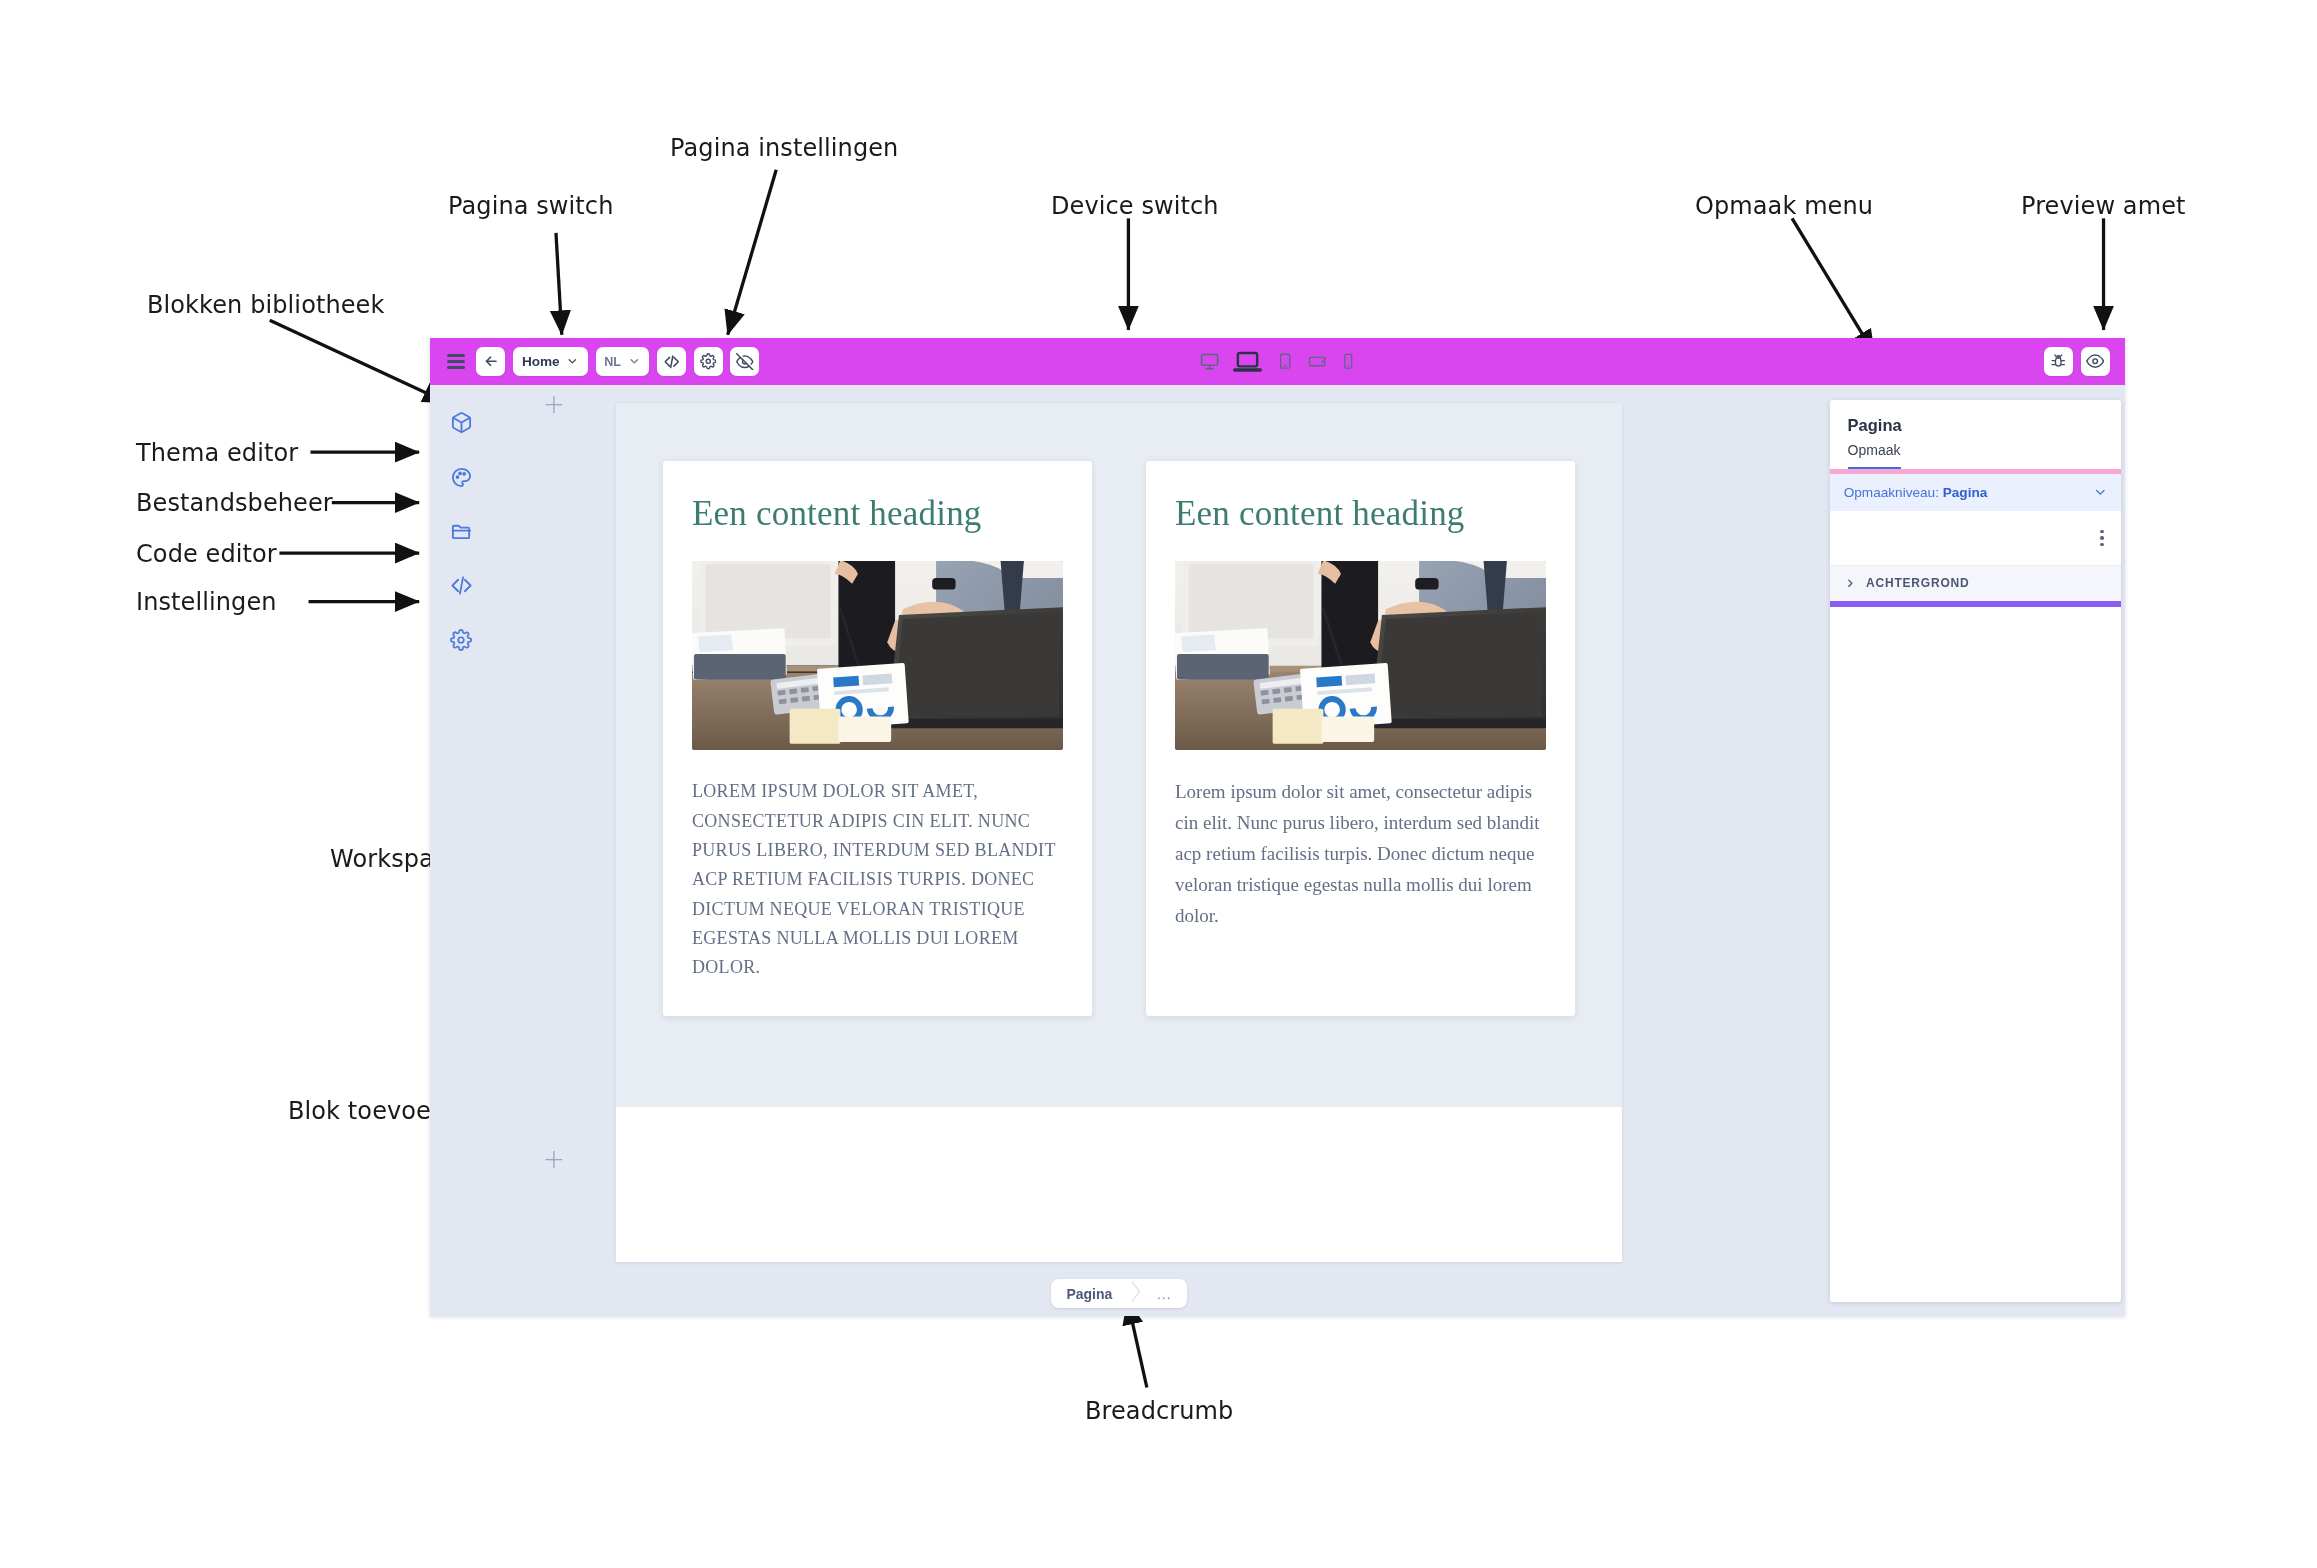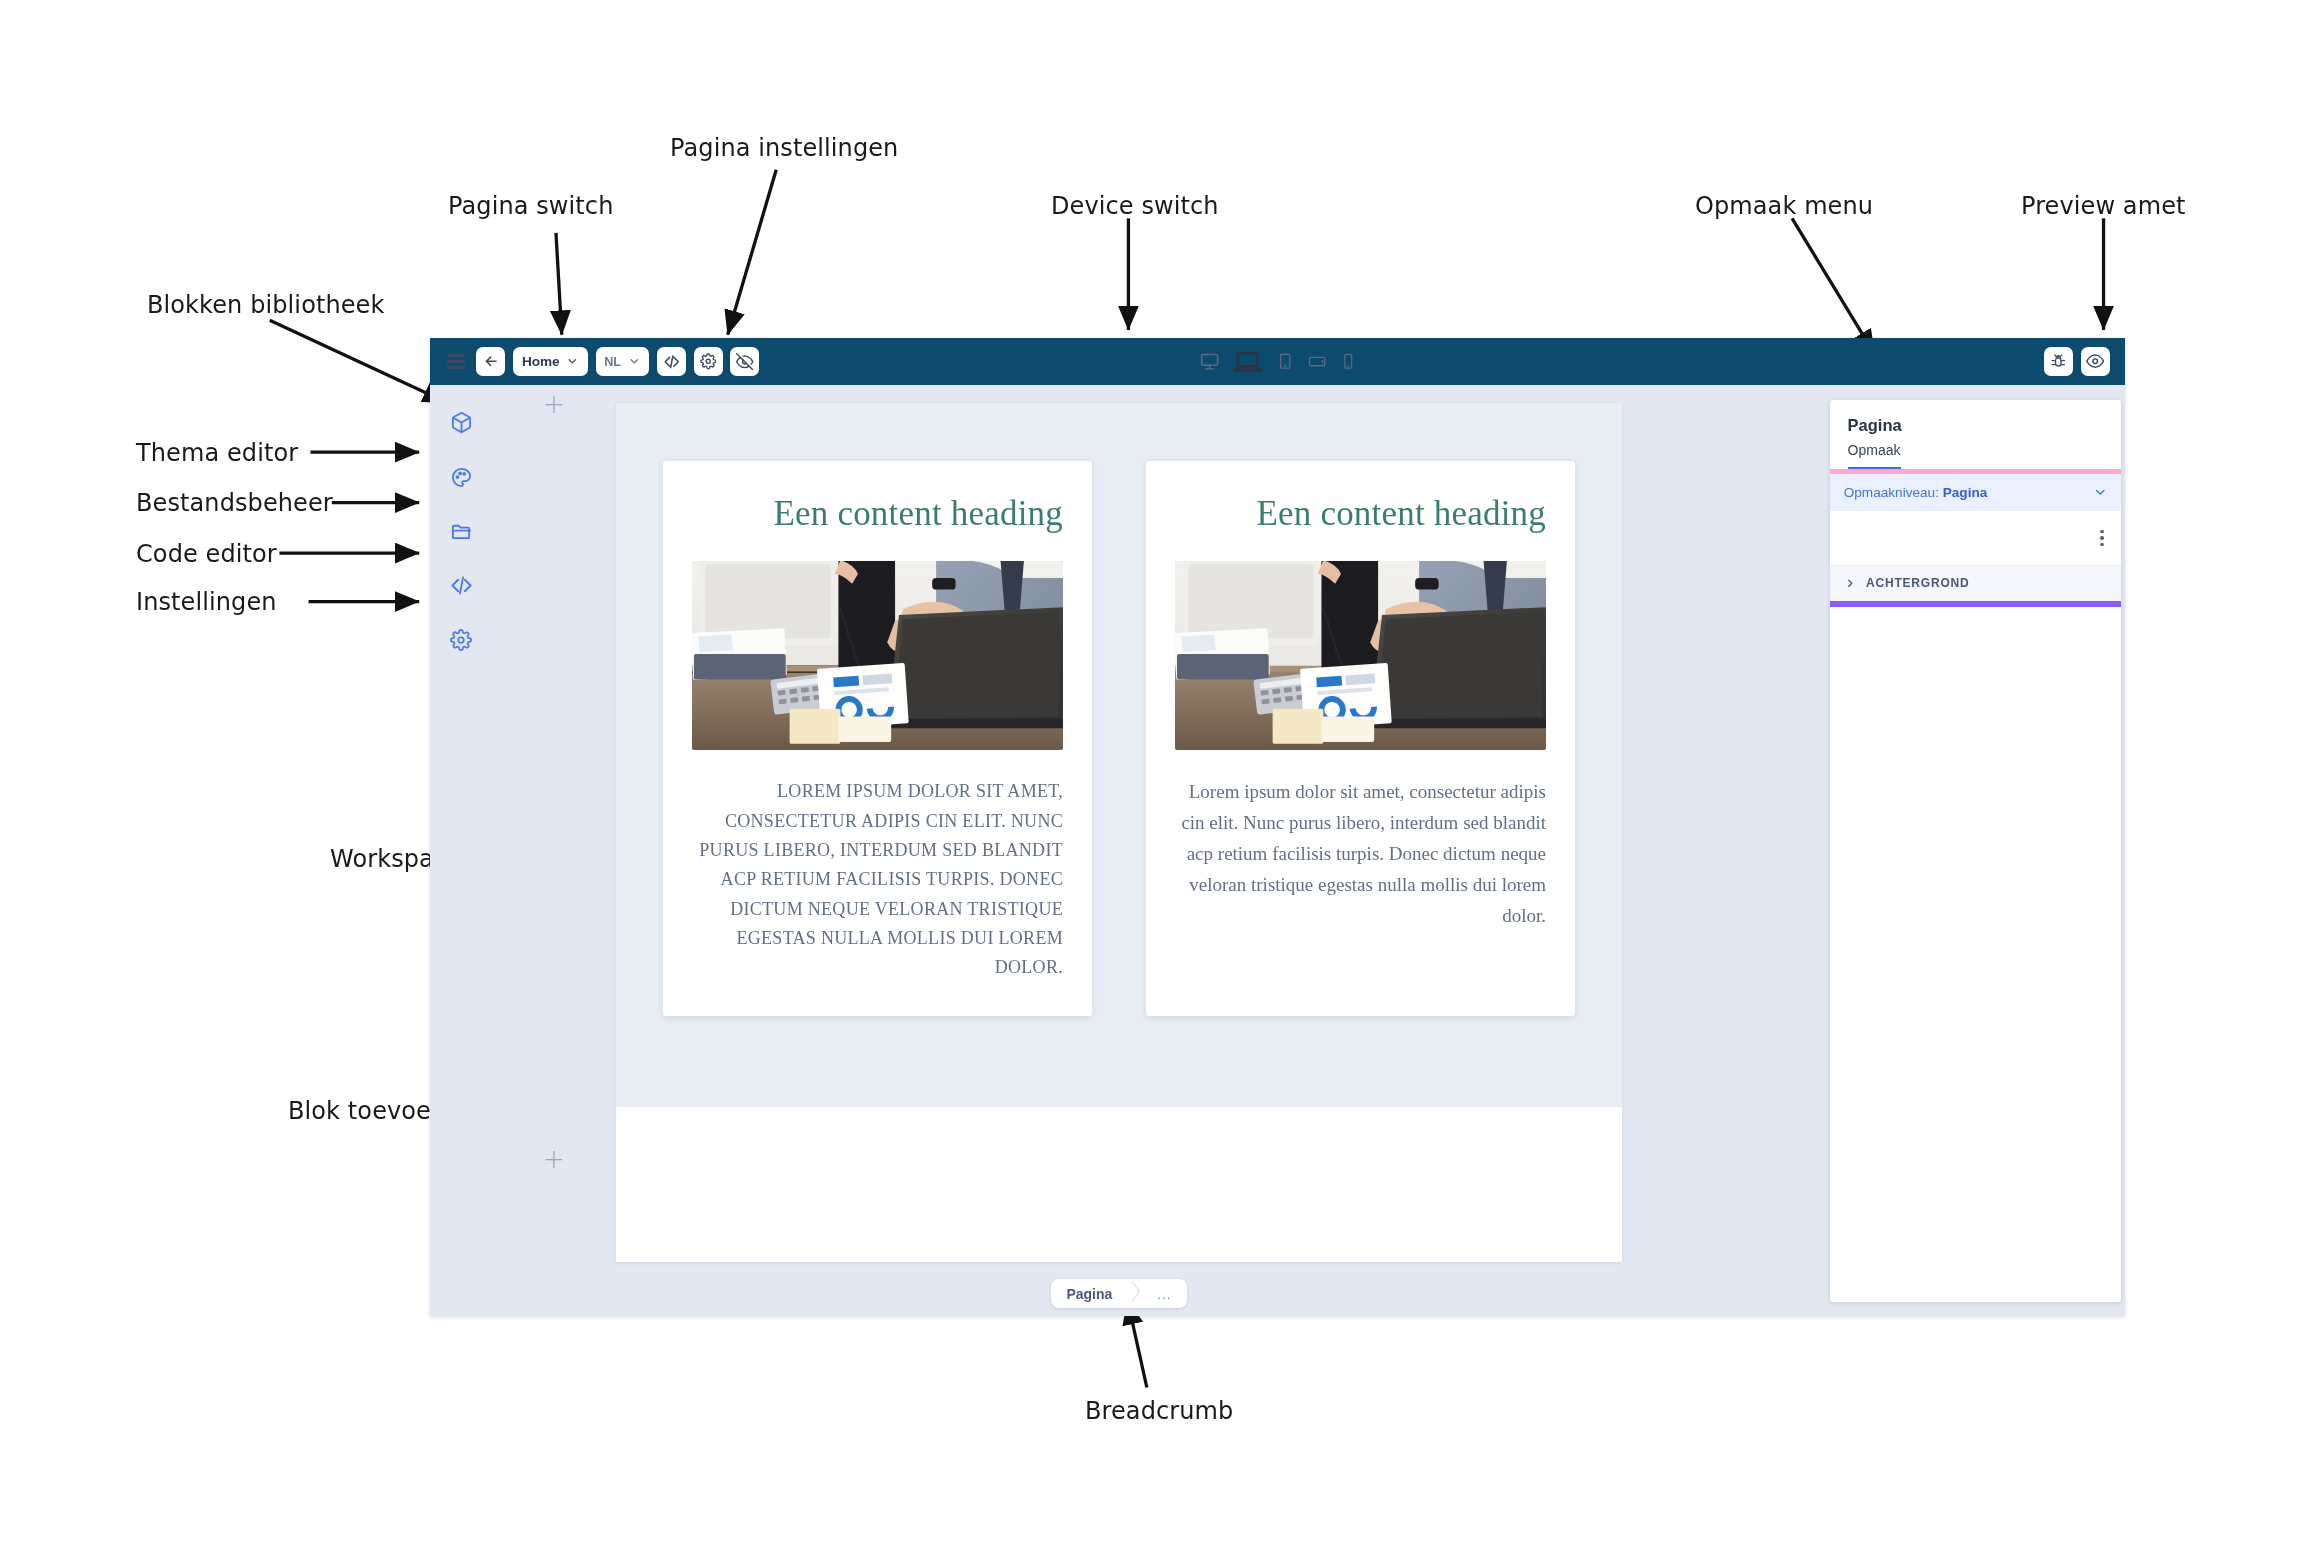--- a/index.html
+++ b/index.html
@@ -27,21 +27,21 @@
   .app{
     position:absolute;
     left:430px;top:338px;
     width:1695px;height:978px;
     background:#e3e7f2;
     box-shadow:0 1px 3.9px rgba(40,50,80,.18);
     overflow:hidden;
   }
   .topbar{
     position:absolute;left:0;top:0;width:1695px;height:47px;
-    background:#0c4a6e;
+    background:#d946ef;
     display:flex;align-items:center;text-align:center;
   }
   .tb-left{display:flex;align-items:center;gap:7.8px;padding-left:13.6px;}
   .hamb{
     width:25px;height:25px;display:flex;flex-direction:column;
     justify-content:center;gap:3.9px;align-items:center;cursor:pointer;
   }
   .hamb i{display:block;width:18.4px;height:2.1px;background:#3f4b63;border-radius:1.9px;}
   .pill{
     height:29px;background:#ffffff;border-radius:6.8px;
@@ -95,21 +95,20 @@
     width:1006px;height:859px;
     background:#ffffff;
     box-shadow:0 1px 2.9px rgba(40,50,80,.10);
     overflow:hidden;
   }
   .sec-gray{width:100%;height:704px;background:#e8ecf3;position:relative;}
   .sec-white{width:100%;height:155px;background:#ffffff;}
   .cards{
     display:flex;gap:54px;padding:58px 47px 0 47px;
     box-sizing:border-box;
-    text-align:right;
   }
   .card{
     background:#ffffff;border-radius:2.9px;
     box-shadow:0 1.9px 7.8px rgba(40,50,80,.10);
     padding:33px 29px 33px 29px;
     box-sizing:border-box;
     width:431px;
   }
   .card h2{
     margin:0 0 27px 0;

